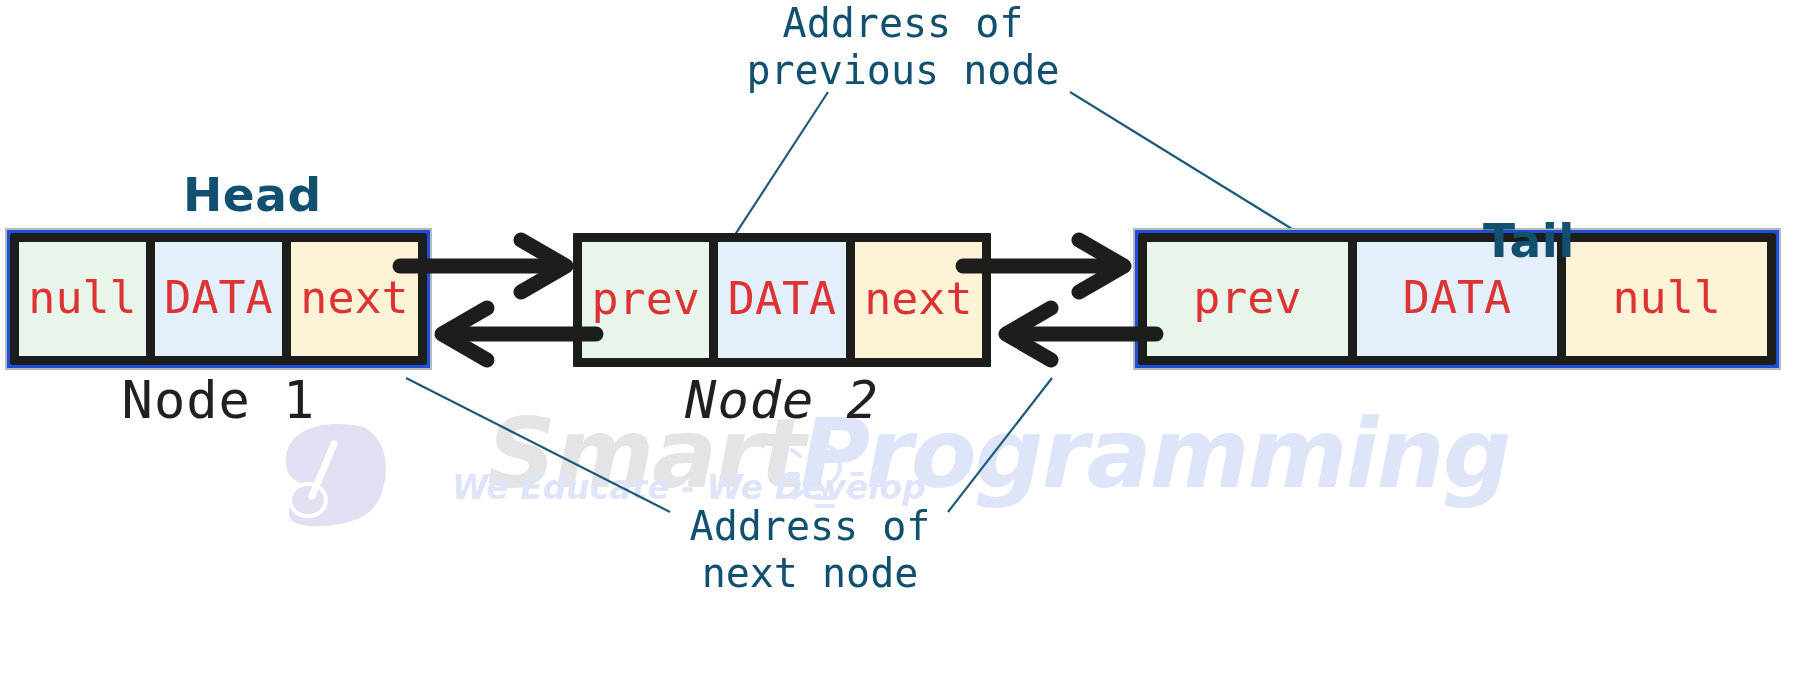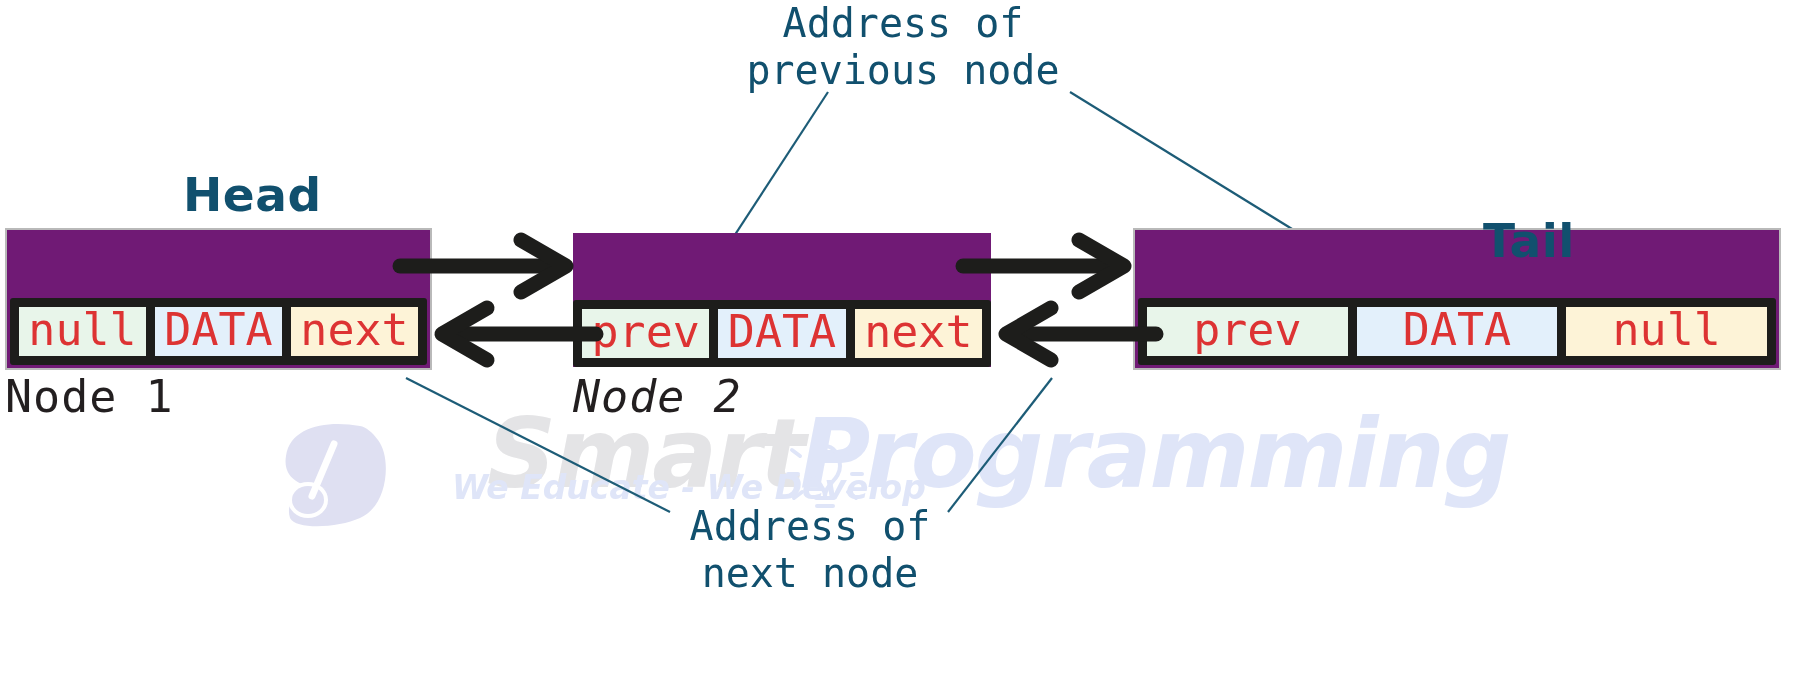--- a/index.html
+++ b/index.html
@@ -66,23 +66,22 @@
     width: 86px;
     height: 86px;
     pointer-events: none;
   }
 
   
   .node {
     position: absolute;
     box-sizing: border-box;
     display: flex;
-    background: #701a75;
+    background: #1d4ed8;
     z-index: 4;
-    align-items: flex-end;
   }
   .node.framed {
     border: 2px solid #b9b9b9;
     padding: 3px;
   }
   .node-inner {
     display: flex;
     flex: 1;
     box-sizing: border-box;
     border: 9px solid #1d1d1b;
@@ -102,22 +101,23 @@
     line-height: 1;
     padding-bottom: 4px;
   }
   .cell.prev  { background: #e8f5ea; }
   .cell.data  { background: #e3f0fb; }
   .cell.next  { background: #fdf3d7; }
 
   
   .node-caption {
     position: absolute;
-    font-size: 45px;
+    font-size: 52px;
     color: #231f20;
+    text-align: center;
     letter-spacing: 1px;
     z-index: 5;
   }
 
   
   .ht-label {
     position: absolute;
     font-family: "DejaVu Sans", "Liberation Sans", sans-serif;
     font-weight: bold;
     font-size: 47px;

